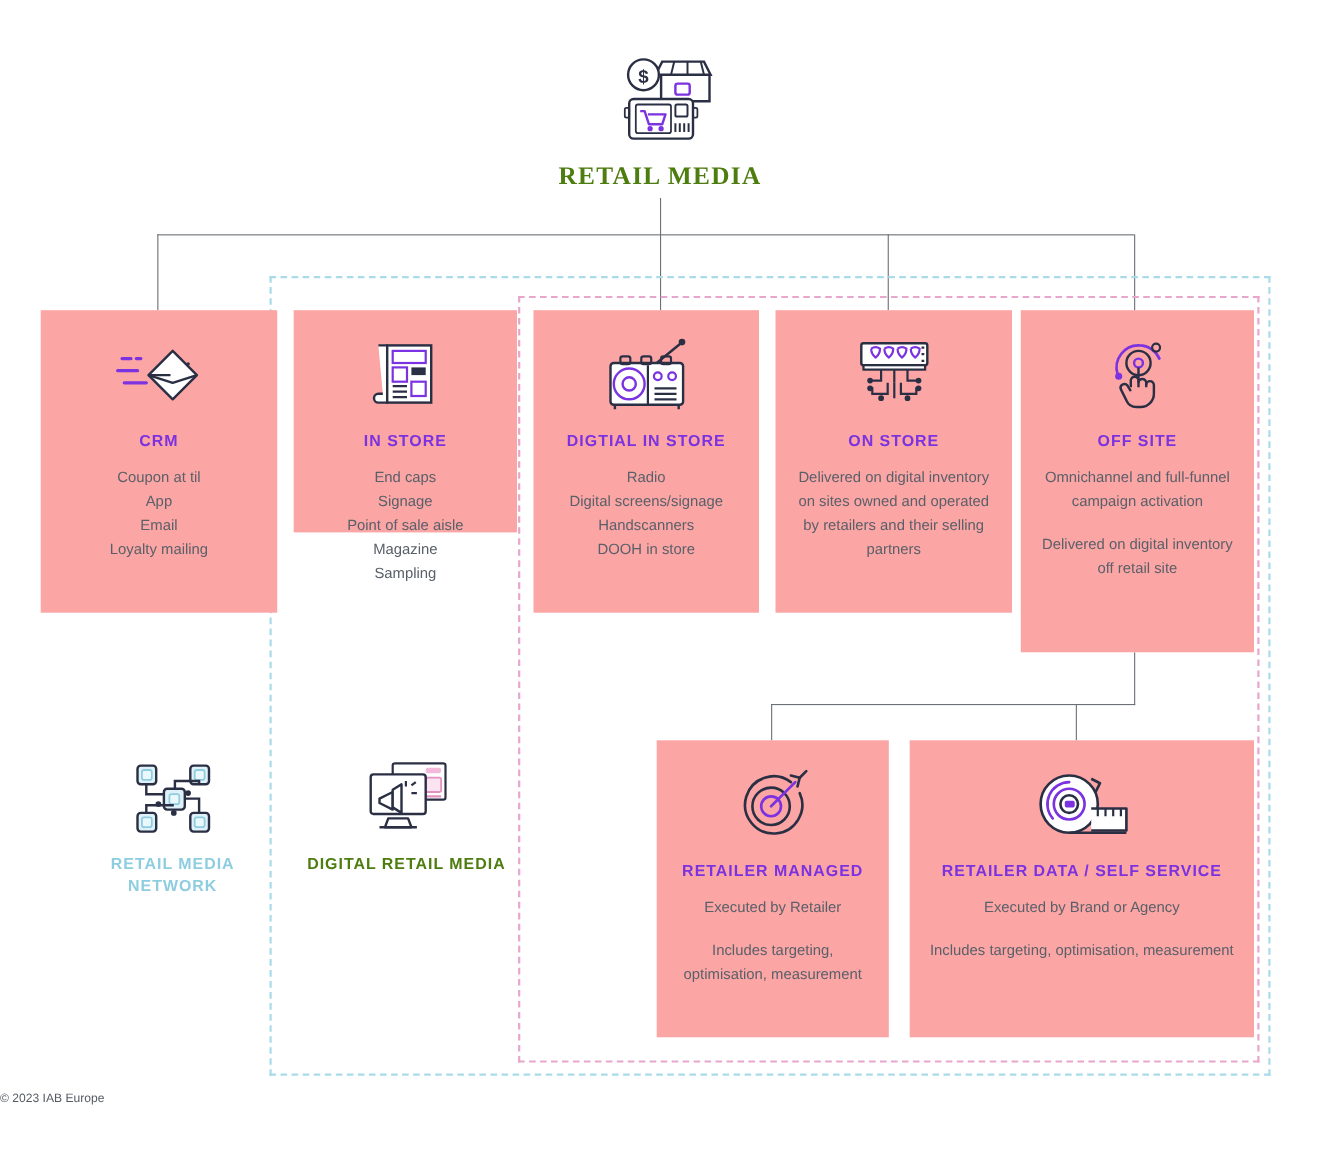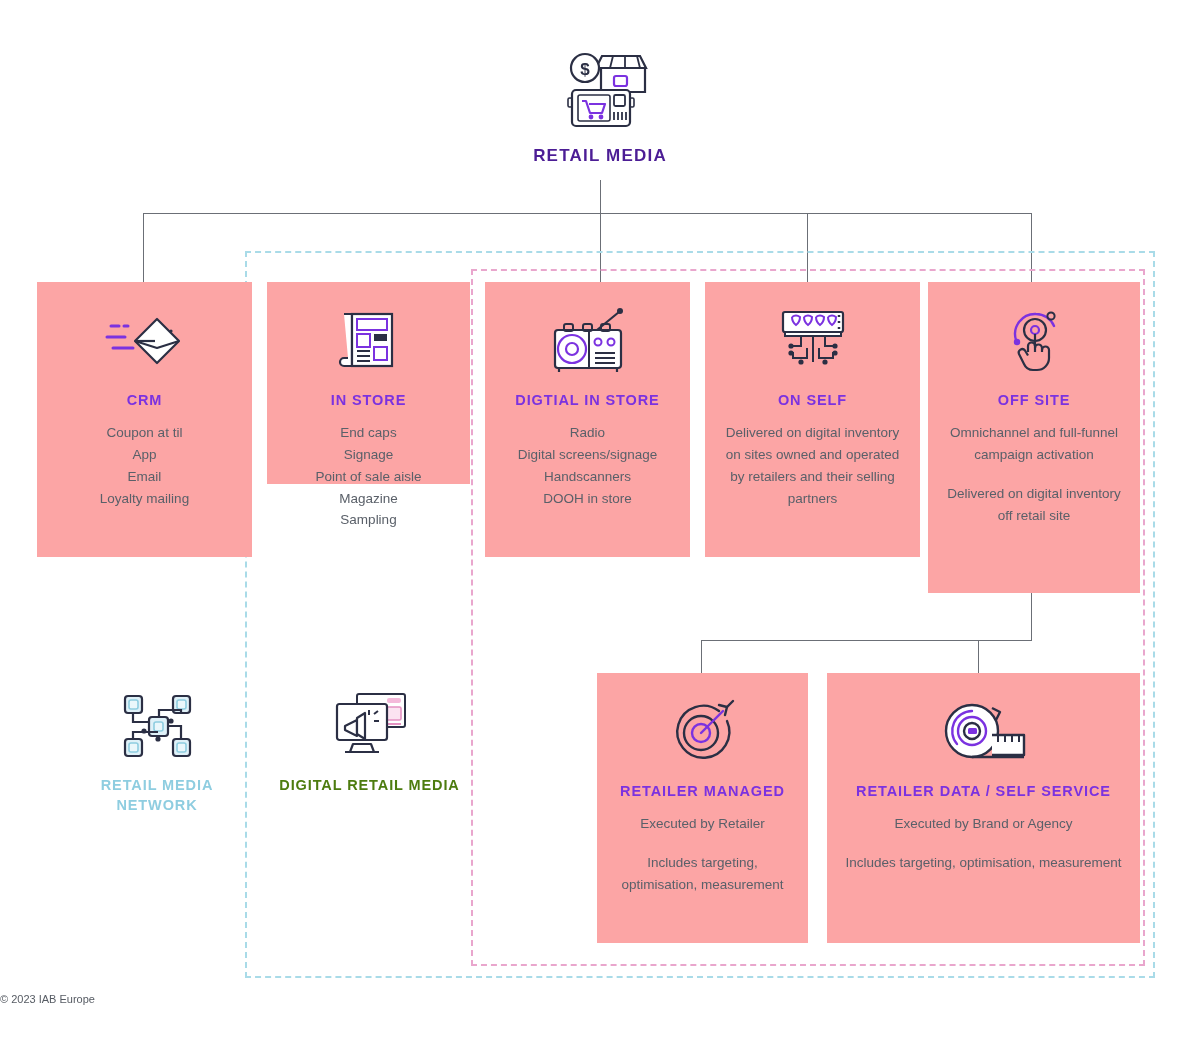--- a/index.html
+++ b/index.html
@@ -25,22 +25,23 @@
   
   .ln { position: absolute; background: #6b6f76; }
   .ln-h { height: 1px; }
   .ln-v { width: 1px; }
 
   
   .header { position: absolute; left: 0; top: 46px; width: 1200px; text-align: center; }
   .header-icon { display: block; margin: 0 auto; }
   .header-title {
     margin-top: 8px;
-    font-size: 17px; font-weight: bold; letter-spacing: 1.2px;
-    color: #4c1d95;
+    font-size: 23px; font-weight: bold; letter-spacing: 1.2px;
+    color: #4d7c0f;
+    font-family: Liberation Serif, serif;
   }
 
   
   .card {
     position: absolute;
     background: #fca5a5;
     display: flex; flex-direction: column; align-items: center;
     padding-top: 22px;
   }
   .card-icon { margin-bottom: 10px; }
@@ -228,21 +229,21 @@
         <path d="M48 44 v10 h14 v-6" fill="none" stroke="#2b2f44" stroke-width="2"></path>
         <path d="M42 44 v14" fill="none" stroke="#2b2f44" stroke-width="2"></path>
         <circle cx="20" cy="42" r="2.6" fill="#2b2f44"></circle>
         <circle cx="64" cy="42" r="2.6" fill="#2b2f44"></circle>
         <circle cx="20" cy="49" r="2.6" fill="#2b2f44"></circle>
         <circle cx="64" cy="49" r="2.6" fill="#2b2f44"></circle>
         <circle cx="30" cy="58" r="2.6" fill="#2b2f44"></circle>
         <circle cx="54" cy="58" r="2.6" fill="#2b2f44"></circle>
       </svg>
     </span>
-    <div class="card-title">ON SELF</div>
+    <div class="card-title">ON STORE</div>
     <div class="card-body">Delivered on digital inventory on sites owned and operated by retailers and their selling partners</div>
   </div>
 
   <div class="card c-off">
     <span class="card-icon">
       <svg width="80" height="74" viewBox="0 0 80 74">
         <path d="M22 36 a20 20 0 0 1 20 -26 a20 20 0 0 1 18 12" fill="none" stroke="#7b32e0" stroke-width="2.4" stroke-linecap="round"></path>
         <circle cx="23" cy="38" r="3.2" fill="#7b32e0"></circle>
         <circle cx="57" cy="12" r="3.6" fill="none" stroke="#2b2f44" stroke-width="2"></circle>
         <circle cx="41" cy="26" r="11" fill="none" stroke="#2b2f44" stroke-width="2.2"></circle>

